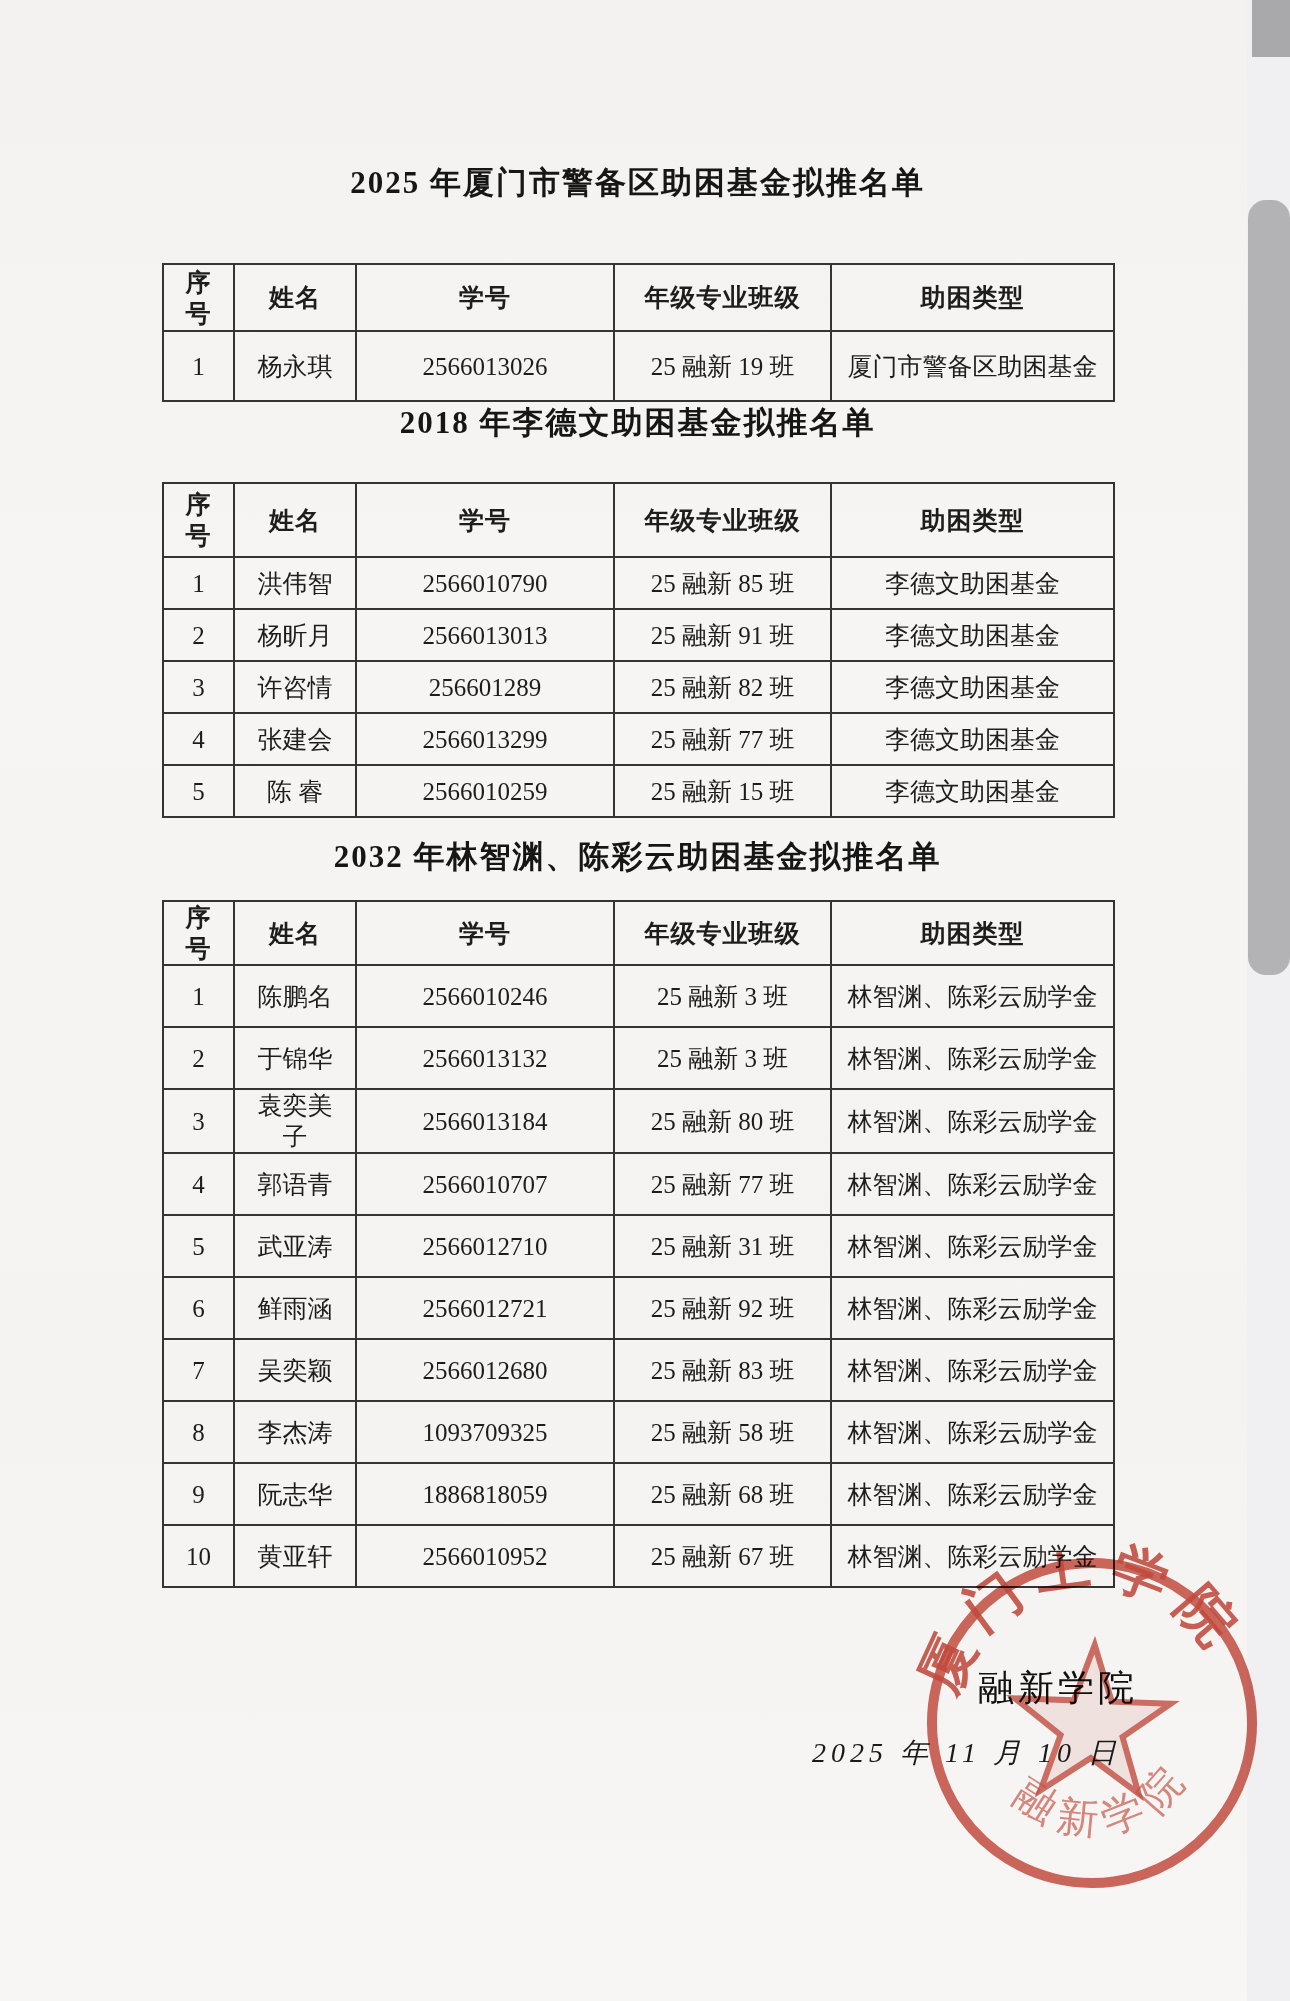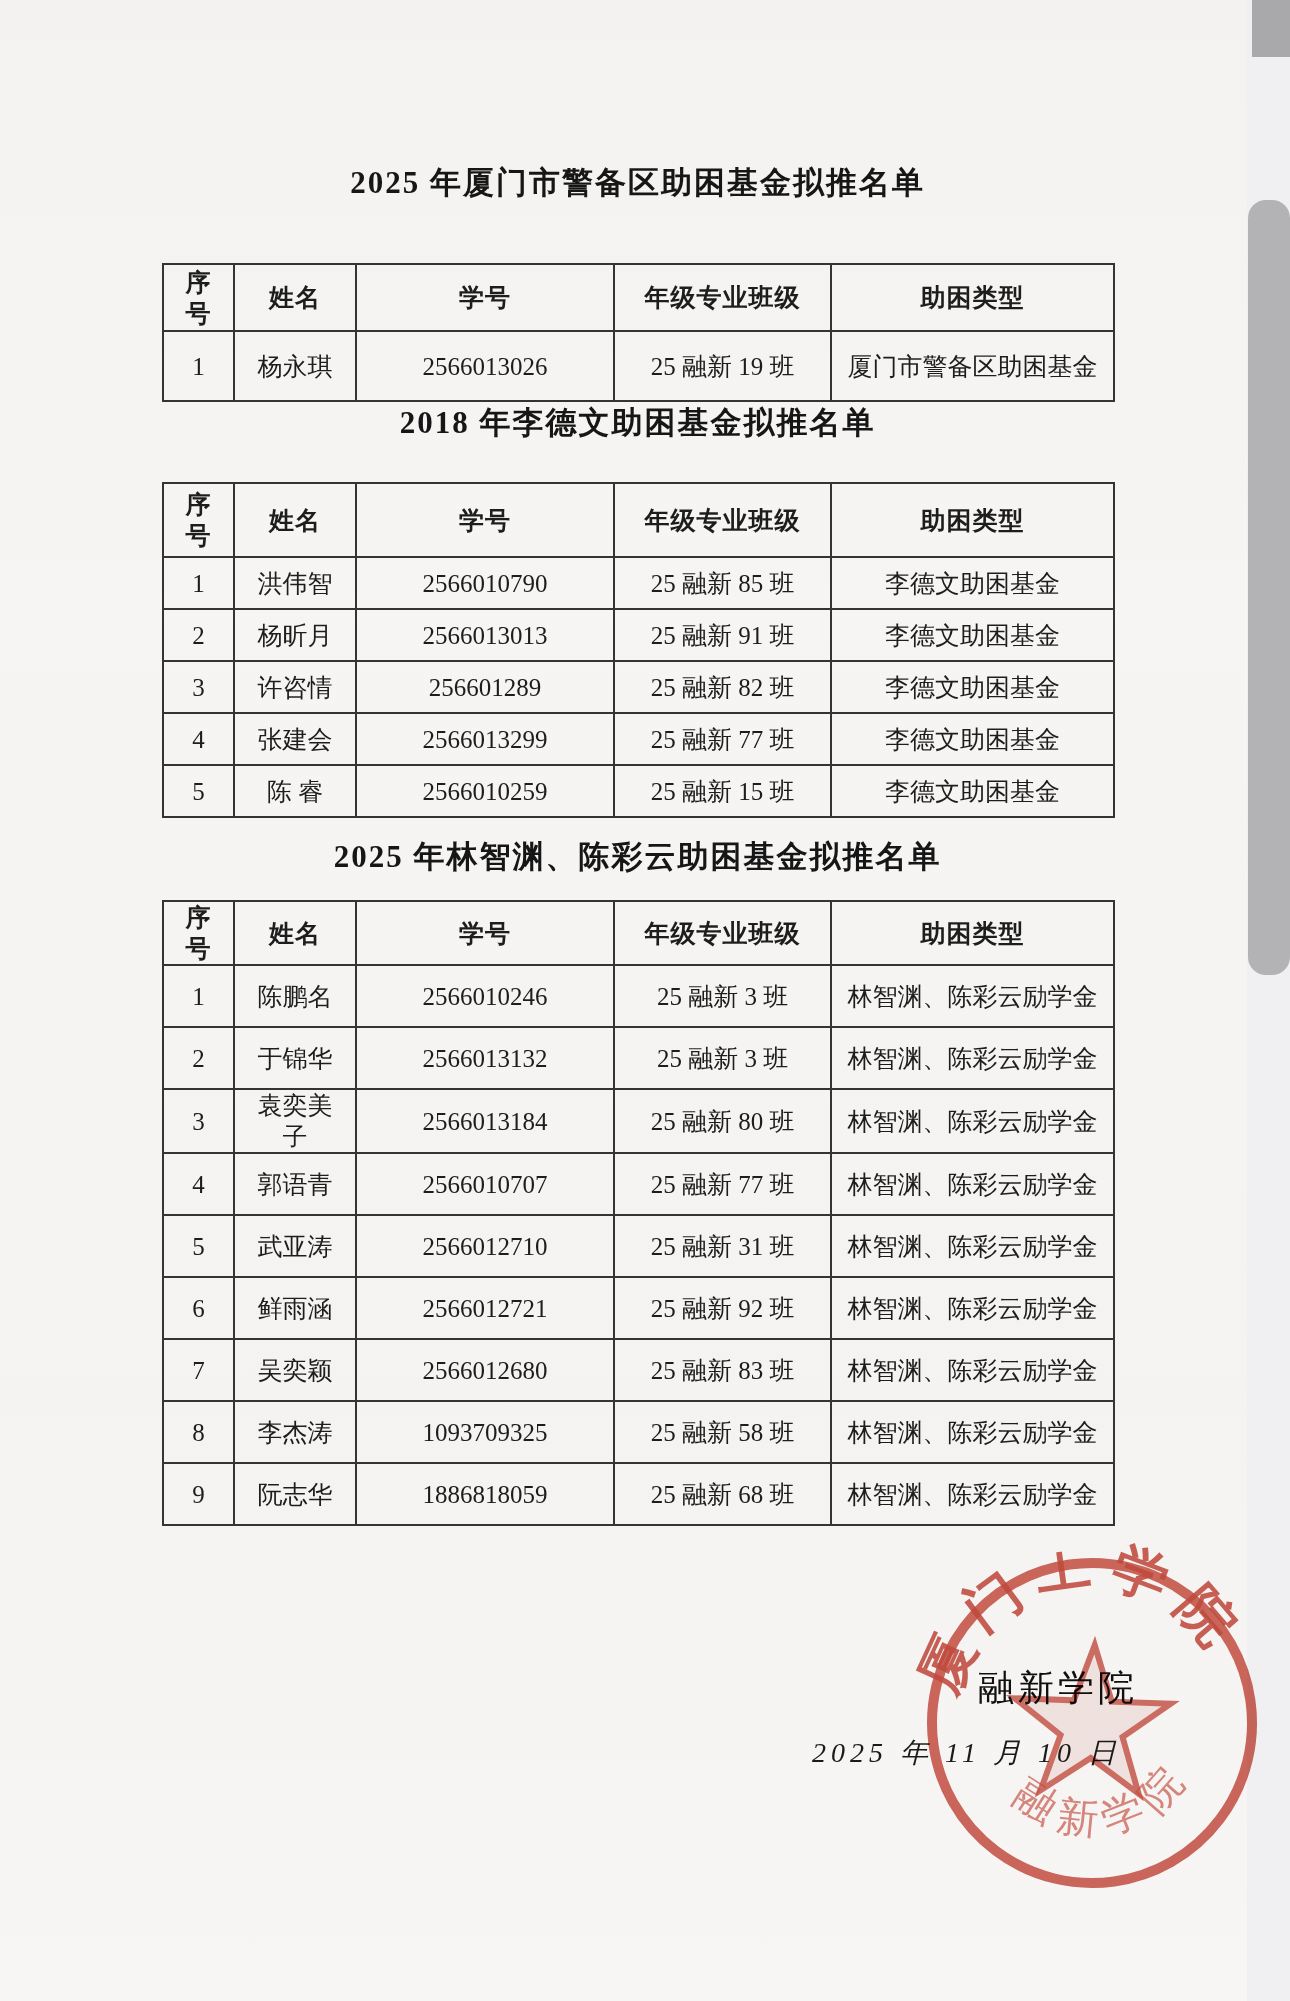--- a/index.html
+++ b/index.html
@@ -152,21 +152,21 @@
   <tr class="data">
     <td>5</td>
     <td>陈 睿</td>
     <td>2566010259</td>
     <td>25 融新 15 班</td>
     <td>李德文助困基金</td>
   </tr>
 </tbody>
   </table>
 
-<div class="doc-title" id="title-3">2025 年林智渊、陈彩云助困基金拟推名单</div>
+<div class="doc-title" id="title-3">2032 年林智渊、陈彩云助困基金拟推名单</div>
 <table class="roster" id="table-3">
   <colgroup>
       <col class="c-idx">
       <col class="c-name">
       <col class="c-id">
       <col class="c-class">
       <col class="c-type">
     </colgroup>
   <tbody>
       <tr class="head">
@@ -232,20 +232,27 @@
     <td>25 融新 58 班</td>
     <td>林智渊、陈彩云励学金</td>
   </tr>
   <tr class="data">
     <td>9</td>
     <td>阮志华</td>
     <td>1886818059</td>
     <td>25 融新 68 班</td>
     <td>林智渊、陈彩云励学金</td>
   </tr>
+  <tr class="data">
+    <td>10</td>
+    <td>黄亚轩</td>
+    <td>2566010952</td>
+    <td>25 融新 67 班</td>
+    <td>林智渊、陈彩云励学金</td>
+  </tr>
 </tbody>
   </table>
 
 <div class="signature">融新学院</div>
 <div class="date-line">2025 年 11 月 10 日</div>
 
 <svg class="stamp" viewBox="0 0 348 348">
   <defs>
     <path id="arc-top" d="M 36,174 A 138,138 0 0 1 312,174"></path>
     <path id="arc-bottom" d="M 64,174 A 110,110 0 0 0 284,174"></path>

